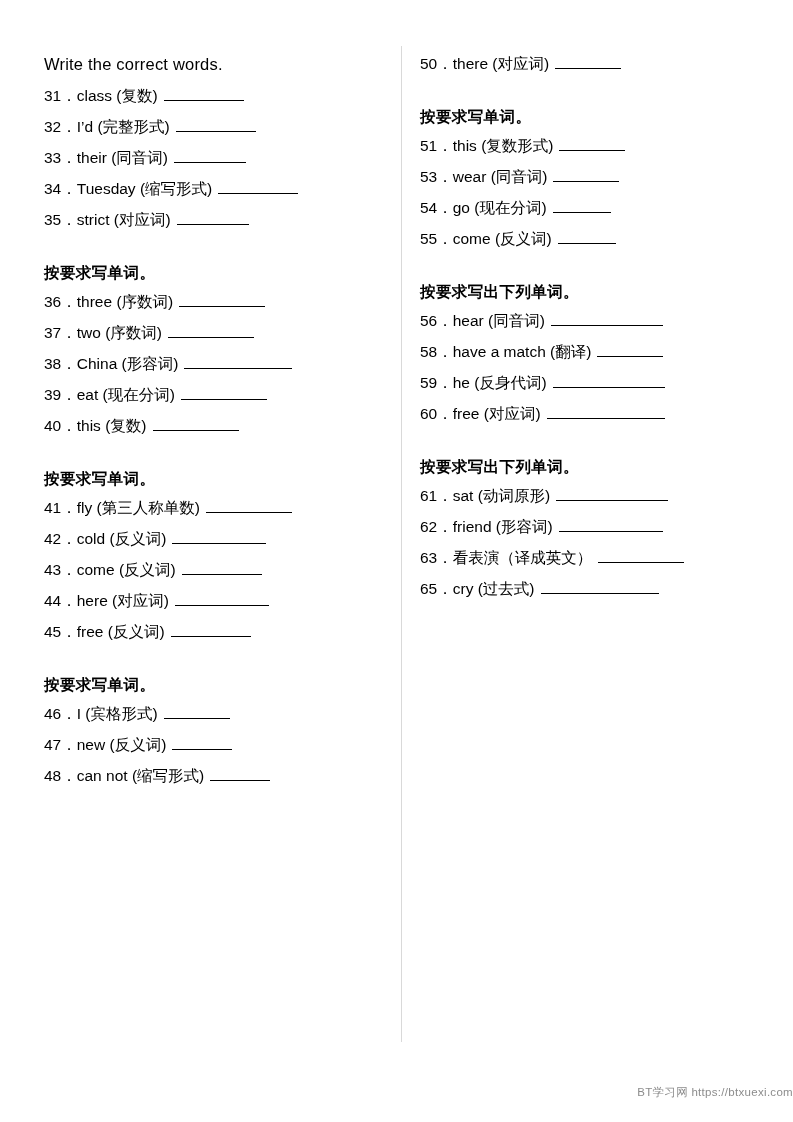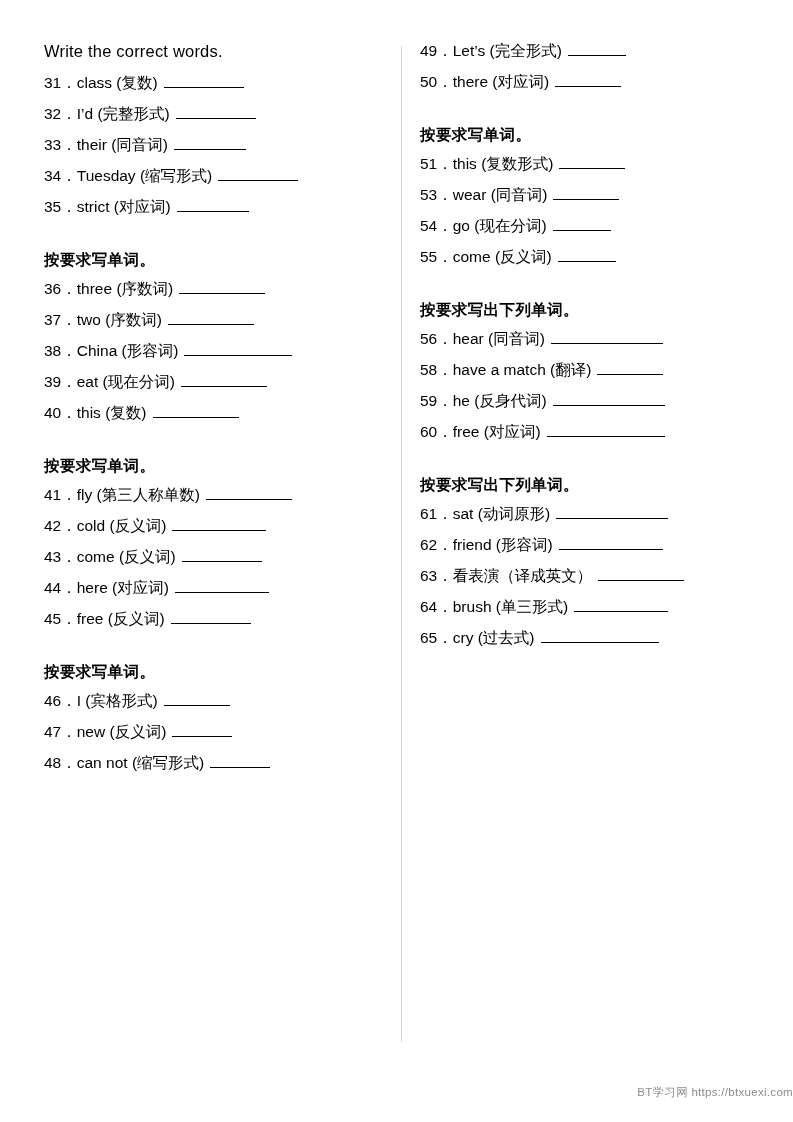--- a/index.html
+++ b/index.html
@@ -23,20 +23,21 @@
     padding: 42px 40px 0 44px;
   }
   .columns {
     display: flex;
     flex-direction: row;
     align-items: flex-start;
     height: 1010px;
   }
   .col {
     box-sizing: border-box;
+    margin-top: 13px;
   }
   .col-left {
     width: 358px;
     padding-right: 10px;
   }
   .divider {
     width: 1px;
     background: #d9d9d9;
     align-self: stretch;
     margin-top: 4px;
@@ -128,40 +129,38 @@
           <div class="item"><span class="num">46．</span><span class="txt">I (宾格形式)</span><span class="blank" style="width: 66px;"></span></div>
           <div class="item"><span class="num">47．</span><span class="txt">new (反义词)</span><span class="blank" style="width: 60px;"></span></div>
           <div class="item"><span class="num">48．</span><span class="txt">can not (缩写形式)</span><span class="blank" style="width: 60px;"></span></div>
         </div>
     </div>
 
     <div class="divider"></div>
 
     <div class="col col-right">
       <div id="right-sections">
-          <div class="item"><span class="num">49．</span><span class="txt">Let’s (完全形式)</span><span class="blank" style="width: 58px;"></span></div>
           <div class="item"><span class="num">50．</span><span class="txt">there (对应词)</span><span class="blank" style="width: 66px;"></span></div>
           <div class="gap"></div>
           <div class="heading-cn">按要求写单词。</div>
           <div class="item"><span class="num">51．</span><span class="txt">this (复数形式)</span><span class="blank" style="width: 66px;"></span></div>
           <div class="item"><span class="num">53．</span><span class="txt">wear (同音词)</span><span class="blank" style="width: 66px;"></span></div>
           <div class="item"><span class="num">54．</span><span class="txt">go (现在分词)</span><span class="blank" style="width: 58px;"></span></div>
           <div class="item"><span class="num">55．</span><span class="txt">come (反义词)</span><span class="blank" style="width: 58px;"></span></div>
           <div class="gap"></div>
           <div class="heading-cn">按要求写出下列单词。</div>
           <div class="item"><span class="num">56．</span><span class="txt">hear (同音词)</span><span class="blank" style="width: 112px;"></span></div>
           <div class="item"><span class="num">58．</span><span class="txt">have a match (翻译)</span><span class="blank" style="width: 66px;"></span></div>
           <div class="item"><span class="num">59．</span><span class="txt">he (反身代词)</span><span class="blank" style="width: 112px;"></span></div>
           <div class="item"><span class="num">60．</span><span class="txt">free (对应词)</span><span class="blank" style="width: 118px;"></span></div>
           <div class="gap"></div>
           <div class="heading-cn">按要求写出下列单词。</div>
           <div class="item"><span class="num">61．</span><span class="txt">sat (动词原形)</span><span class="blank" style="width: 112px;"></span></div>
           <div class="item"><span class="num">62．</span><span class="txt">friend (形容词)</span><span class="blank" style="width: 104px;"></span></div>
           <div class="item"><span class="num">63．</span><span class="txt">看表演（译成英文）</span><span class="blank" style="width: 86px;"></span></div>
-          <div class="item"><span class="num">64．</span><span class="txt">brush (单三形式)</span><span class="blank" style="width: 94px;"></span></div>
           <div class="item"><span class="num">65．</span><span class="txt">cry (过去式)</span><span class="blank" style="width: 118px;"></span></div>
         </div>
     </div>
 
   </div>
 
   <div class="footer">BT学习网 https://btxuexi.com</div>
 </div>
 
 </body></html>

